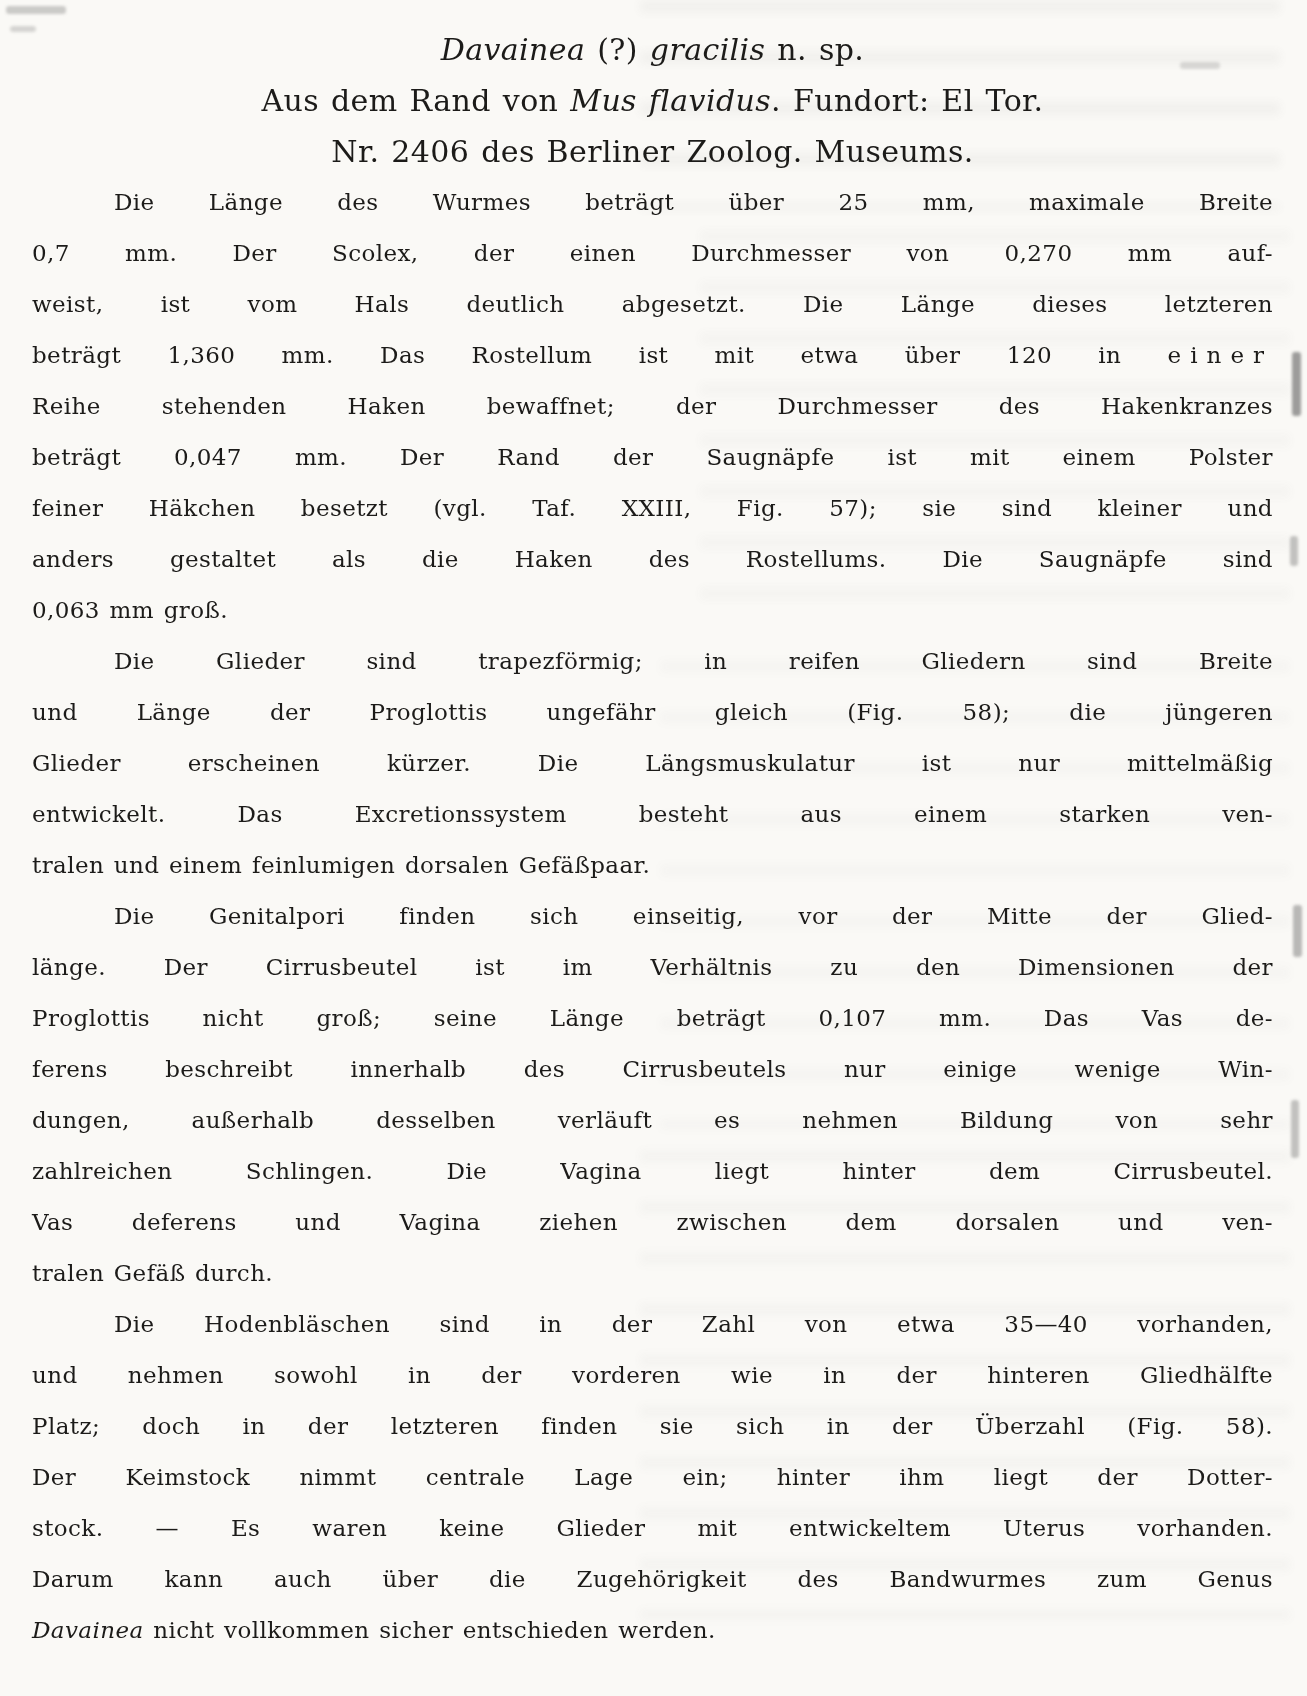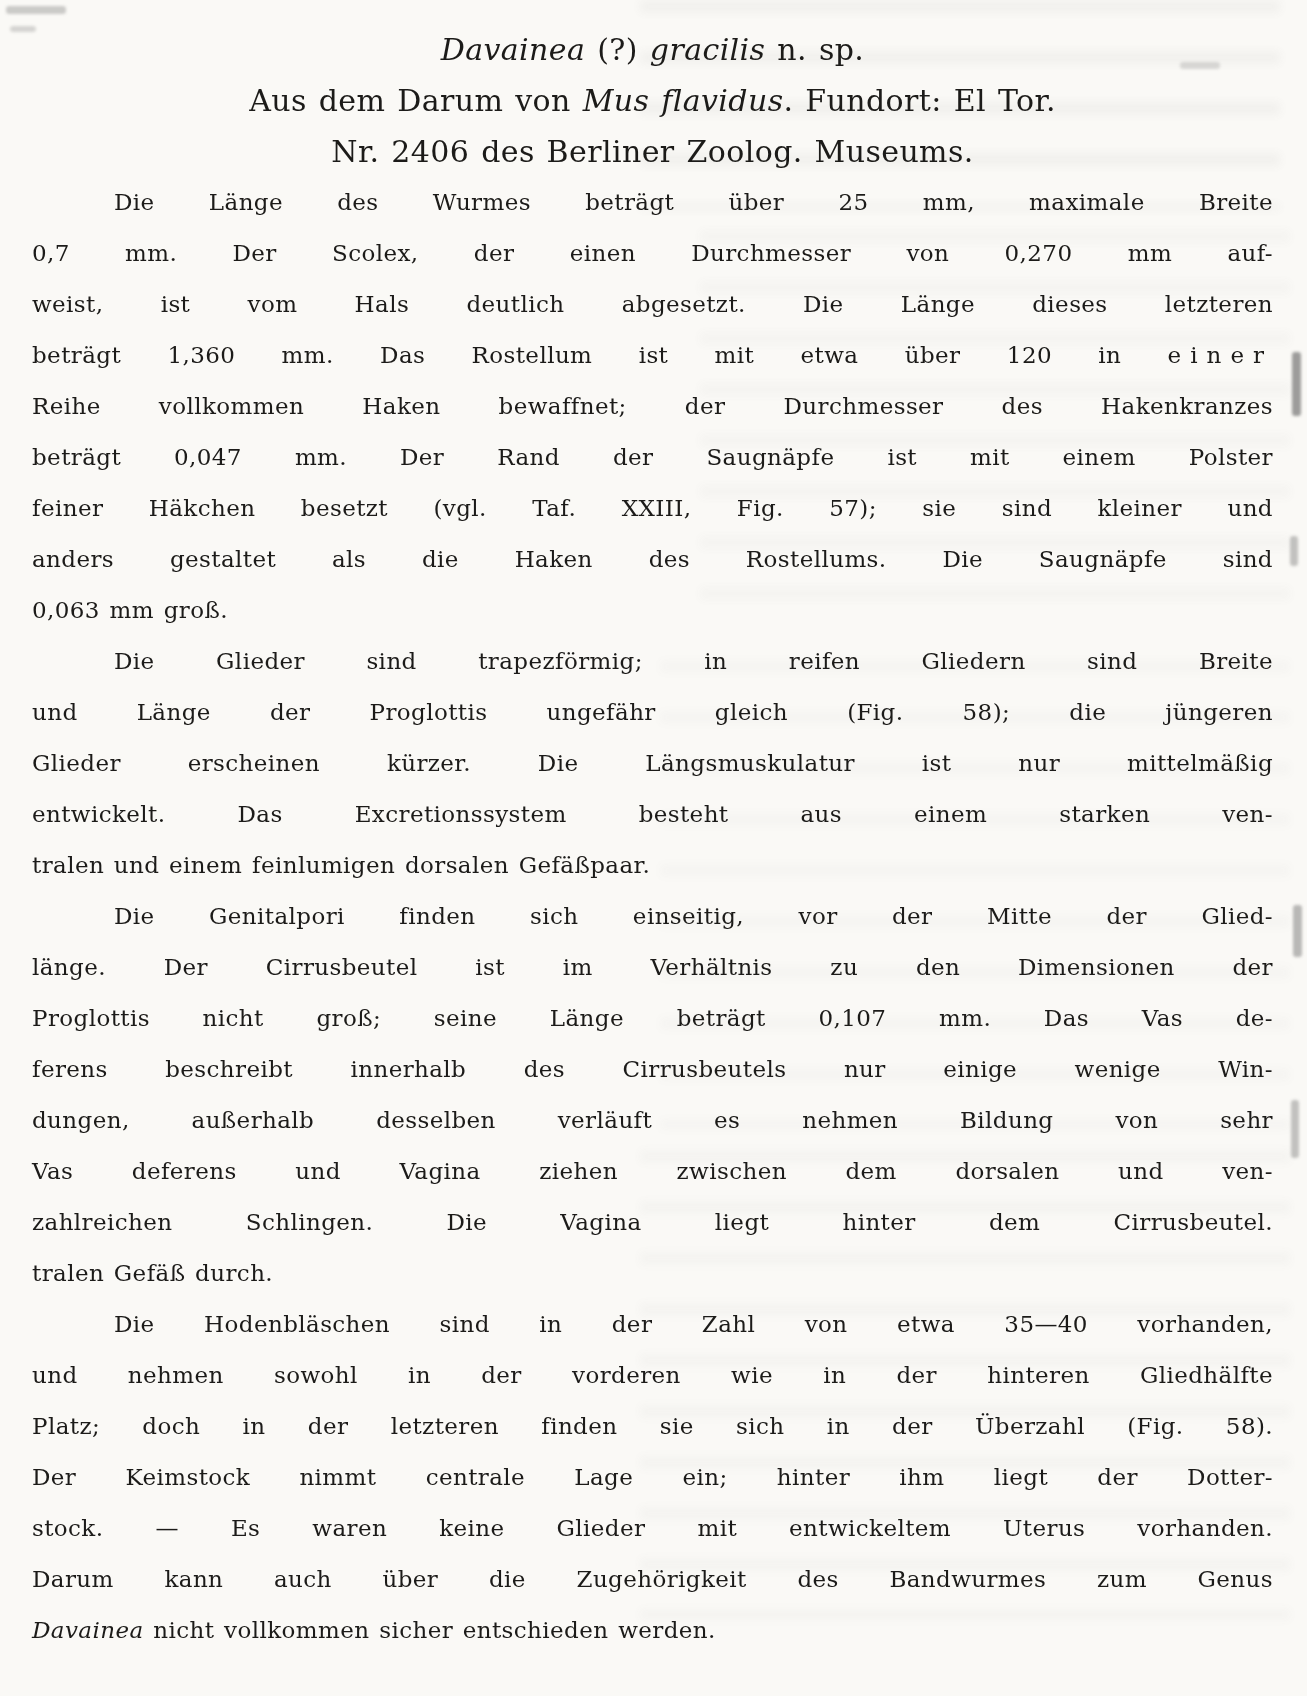--- a/index.html
+++ b/index.html
@@ -83,50 +83,50 @@
   <div class="artifact smudge s2"></div>
   <div class="artifact smudge s3"></div>
   <div class="artifact smudge s4"></div>
   <div class="artifact smudge s5"></div>
   <div class="artifact smudge s6"></div>
   <div class="artifact smudge s7"></div>
 
   <div class="content">
     <div class="heading">
         <div class="line"><span class="italic">Davainea</span><span> (?) </span><span class="italic">gracilis</span><span> n. sp.</span></div>
-        <div class="line"><span>Aus dem Darum von </span><span class="italic">Mus flavidus</span><span>. Fundort: El Tor.</span></div>
+        <div class="line"><span>Aus dem Rand von </span><span class="italic">Mus flavidus</span><span>. Fundort: El Tor.</span></div>
         <div class="line"><span>Nr. 2406 des Berliner Zoolog. Museums.</span></div>
       </div>
     <div class="body-text">
         <div class="paragraph">
           <div class="line indent"><span>Die Länge des Wurmes beträgt über 25 mm, maximale Breite</span></div>
           <div class="line"><span>0,7 mm. Der Scolex, der einen Durchmesser von 0,270 mm auf-</span></div>
           <div class="line"><span>weist, ist vom Hals deutlich abgesetzt. Die Länge dieses letzteren</span></div>
           <div class="line"><span>beträgt 1,360 mm. Das Rostellum ist mit etwa über 120 in </span><span class="spaced">einer</span></div>
-          <div class="line"><span>Reihe vollkommen Haken bewaffnet; der Durchmesser des Hakenkranzes</span></div>
+          <div class="line"><span>Reihe stehenden Haken bewaffnet; der Durchmesser des Hakenkranzes</span></div>
           <div class="line"><span>beträgt 0,047 mm. Der Rand der Saugnäpfe ist mit einem Polster</span></div>
           <div class="line"><span>feiner Häkchen besetzt (vgl. Taf. XXIII, Fig. 57); sie sind kleiner und</span></div>
           <div class="line"><span>anders gestaltet als die Haken des Rostellums. Die Saugnäpfe sind</span></div>
           <div class="line last"><span>0,063 mm groß.</span></div>
         </div>
         <div class="paragraph">
           <div class="line indent"><span>Die Glieder sind trapezförmig; in reifen Gliedern sind Breite</span></div>
           <div class="line"><span>und Länge der Proglottis ungefähr gleich (Fig. 58); die jüngeren</span></div>
           <div class="line"><span>Glieder erscheinen kürzer. Die Längsmuskulatur ist nur mittelmäßig</span></div>
           <div class="line"><span>entwickelt. Das Excretionssystem besteht aus einem starken ven-</span></div>
           <div class="line last"><span>tralen und einem feinlumigen dorsalen Gefäßpaar.</span></div>
         </div>
         <div class="paragraph">
           <div class="line indent"><span>Die Genitalpori finden sich einseitig, vor der Mitte der Glied-</span></div>
           <div class="line"><span>länge. Der Cirrusbeutel ist im Verhältnis zu den Dimensionen der</span></div>
           <div class="line"><span>Proglottis nicht groß; seine Länge beträgt 0,107 mm. Das Vas de-</span></div>
           <div class="line"><span>ferens beschreibt innerhalb des Cirrusbeutels nur einige wenige Win-</span></div>
           <div class="line"><span>dungen, außerhalb desselben verläuft es nehmen Bildung von sehr</span></div>
+          <div class="line"><span>zahlreichen Schlingen. Die Vagina liegt hinter dem Cirrusbeutel.</span></div>
           <div class="line"><span>Vas deferens und Vagina ziehen zwischen dem dorsalen und ven-</span></div>
-          <div class="line"><span>zahlreichen Schlingen. Die Vagina liegt hinter dem Cirrusbeutel.</span></div>
           <div class="line last"><span>tralen Gefäß durch.</span></div>
         </div>
         <div class="paragraph">
           <div class="line indent"><span>Die Hodenbläschen sind in der Zahl von etwa 35—40 vorhanden,</span></div>
           <div class="line"><span>und nehmen sowohl in der vorderen wie in der hinteren Gliedhälfte</span></div>
           <div class="line"><span>Platz; doch in der letzteren finden sie sich in der Überzahl (Fig. 58).</span></div>
           <div class="line"><span>Der Keimstock nimmt centrale Lage ein; hinter ihm liegt der Dotter-</span></div>
           <div class="line"><span>stock. — Es waren keine Glieder mit entwickeltem Uterus vorhanden.</span></div>
           <div class="line"><span>Darum kann auch über die Zugehörigkeit des Bandwurmes zum Genus</span></div>
           <div class="line last"><span class="italic">Davainea</span><span> nicht vollkommen sicher entschieden werden.</span></div>

